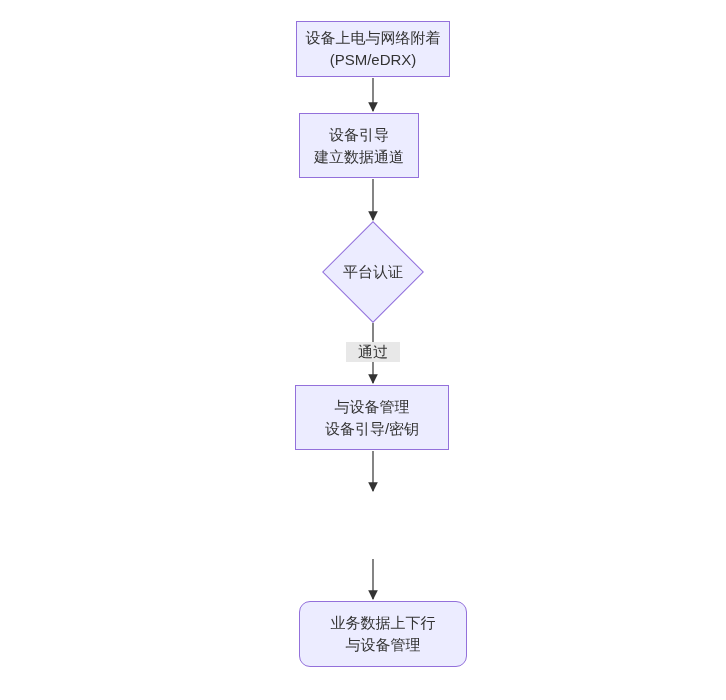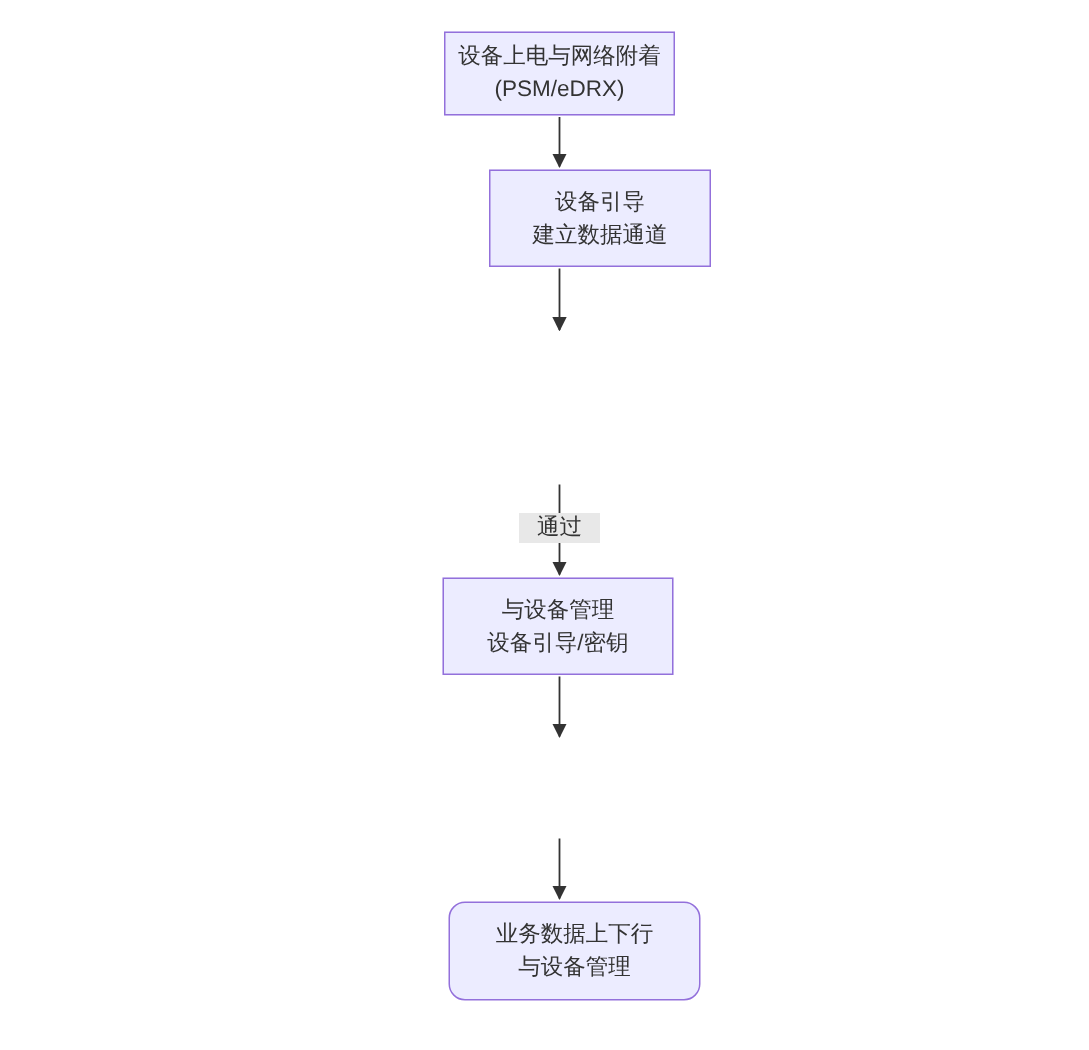--- a/index.html
+++ b/index.html
@@ -32,21 +32,21 @@
     flex-direction: column;
     align-items: center;
     justify-content: center;
     text-align: center;
     font-size: 15px;
     line-height: 22px;
     color: #333333;
     box-sizing: border-box;
   }
   #node-power-attach  { left: 296px; top: 21px;  width: 154px; height: 56px; }
-  #node-bootstrap     { left: 299px; top: 113px; width: 148px; height: 65px; margin-left: 27px; }
+  #node-bootstrap     { left: 299px; top: 113px; width: 120px; height: 65px; }
   #node-register      { left: 295px; top: 385px; width: 154px; height: 65px; }
   #node-data-channel  { left: 297px; top: 493px; width: 152px; height: 65px; }
   #node-business-data { left: 299px; top: 601px; width: 168px; height: 66px; border-radius: 11px; }
 
   #node-auth-decision {
     position: absolute;
     z-index: 2;
     left: 321px;
     top: 220px;
     width: 104px;
@@ -110,20 +110,24 @@
   <div class="node" id="node-power-attach">
     <span>设备上电与网络附着</span>
     <span>(PSM/eDRX)</span>
   </div>
 
   <div class="node" id="node-bootstrap">
     <span>设备引导</span>
     <span>建立数据通道</span>
   </div>
 
+  <div id="node-auth-decision">
+    <div class="diamond-shape"></div>
+    <div class="diamond-label">平台认证</div>
+  </div>
 
   <div class="edge-label">通过</div>
 
   <div class="node" id="node-register">
     <span>与设备管理</span>
     <span>设备引导/密钥</span>
   </div>
 
 
   <div class="node" id="node-business-data">

